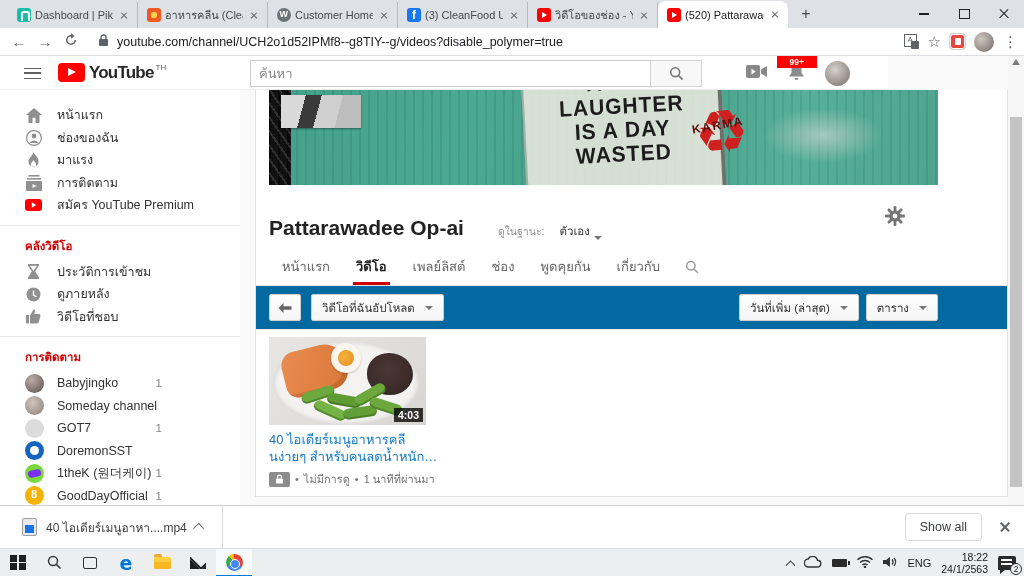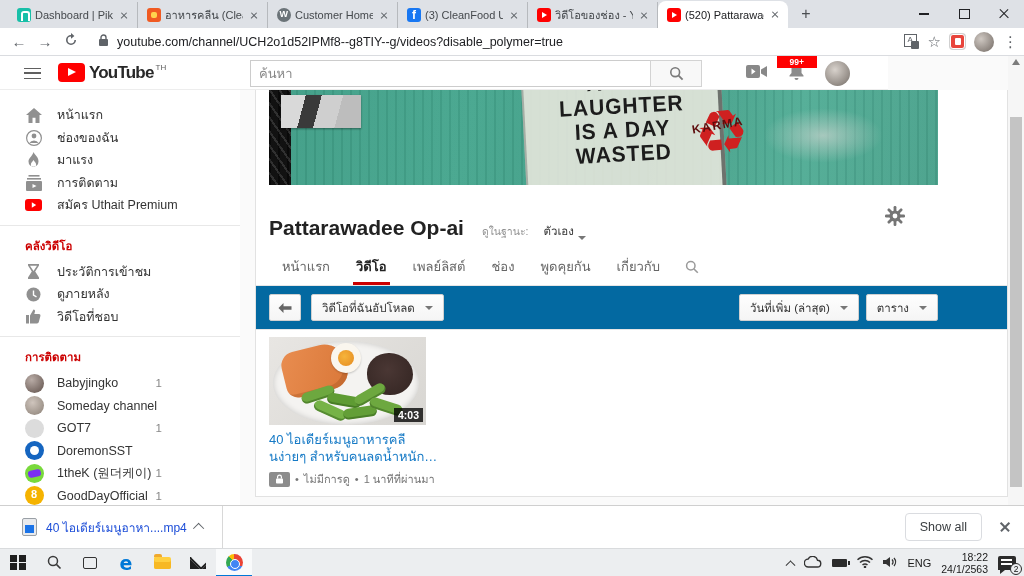--- a/index.html
+++ b/index.html
@@ -101,21 +101,21 @@
   .b-sign { position:absolute; left:255px; top:-14px; width:200px; height:125px; background:rgba(233,232,222,.88);
     transform:rotate(-3deg); border-right:4px solid rgba(25,25,25,.55); border-left:2px solid rgba(25,25,25,.25);
     display:flex; flex-direction:column; align-items:center; justify-content:flex-start; padding-top:6px; }
   .b-sign span { font-family:"Liberation Sans","DejaVu Sans",sans-serif; font-weight:bold; font-size:21px; letter-spacing:1px; color:#1c1c1c; line-height:24px; transform:scaleY(1.05); }
   .b-karma { position:absolute; left:408px; top:2px; width:90px; height:90px; transform:rotate(-6deg); }
   .recycle-ic { font-size:60px; color:#cf2020; line-height:80px; display:block; text-align:center; font-family:"DejaVu Sans",sans-serif;}
   .karma-text { position:absolute; left:16px; top:26px; font-size:12px; font-weight:bold; color:#5e0d0d; letter-spacing:1.5px; transform:rotate(-4deg); }
 
   .ch-head { position:absolute; left:13px; top:104px; width:726px; height:46px; display:flex; align-items:flex-end; }
   .ch-name { font-size:21px; font-weight:bold; color:#222; }
-  .view-as { margin-left:18px; font-size:10.5px; color:#909090; }
+  .view-as { margin-left:34px; font-size:10.5px; color:#909090; }
   .view-as-val { margin-left:15px; font-size:11.5px; color:#333; }
   .caret { display:inline-block; width:0; height:0; border-left:4px solid transparent; border-right:4px solid transparent; border-top:4px solid #777; margin-left:4px; vertical-align:middle; }
   .gear { position:absolute; right:90px; top:12px; }
 
   .ch-tabs { position:absolute; left:13px; top:158px; height:37px; display:flex; align-items:stretch; }
   .ch-tab { padding:0 13px; display:flex; align-items:center; font-size:13px; color:#666; position:relative; }
   .ch-tab.active { color:#222; font-weight:bold; }
   .ch-tab.active::after { content:""; position:absolute; left:10px; right:10px; bottom:0; height:3px; background:#c00; }
   .ch-tab-search { display:flex; align-items:center; padding:0 12px; }
 
@@ -142,21 +142,21 @@
   
   .vscroll { position:absolute; right:0; top:0; width:16px; height:449px; background:#f6f6f6; z-index:6;}
   .vs-up { position:absolute; top:3px; left:4px; width:0; height:0; border-left:4px solid transparent; border-right:4px solid transparent; border-bottom:6px solid #7b7b7b; }
   .vs-thumb { position:absolute; top:61px; left:2px; width:12px; height:370px; background:#c4c4c4; }
 
   
   .dlbar { position:absolute; left:0; top:505px; width:1024px; height:43px; background:#fff; border-top:1px solid #cfcfcf; display:flex; align-items:center; }
   .dl-chip { display:flex; align-items:center; margin-left:22px; gap:9px; }
   .file-ic { width:15px; height:18px; background:#e8eaed; border:1px solid #9aa0a6; border-radius:2px; position:relative; }
   .file-ic::after{ content:""; position:absolute; left:2px; top:6px; width:9px; height:8px; background:#1a73e8; }
-  .dl-name { font-size:12px; color:#1d4ed8; }
+  .dl-name { font-size:12px; color:#404040; }
   .chev-up { width:8px; height:8px; border-left:1.6px solid #5f6368; border-top:1.6px solid #5f6368; transform:rotate(45deg) translateY(2px); }
   .dl-divider { width:1px; height:43px; background:#d8d8d8; margin-left:18px; }
   .dl-right { margin-left:auto; display:flex; align-items:center; gap:16px; margin-right:12px; }
   .showall-btn { height:28px; padding:0 14px; border:1px solid #dadce0; border-radius:4px; background:#fff; font-size:12.5px; color:#3c4043; display:flex; align-items:center; }
   .dl-close { position:relative; width:14px; height:14px; }
   .dl-close::before,.dl-close::after{ content:""; position:absolute; left:1px; top:6px; width:12px; height:1.5px; background:#5f6368;}
   .dl-close::before{transform:rotate(45deg);} .dl-close::after{transform:rotate(-45deg);}
 
   
   .taskbar { position:absolute; left:0; top:548px; width:1024px; height:28px; background:#eceef0; border-top:1px solid #d9dbdd; display:flex; align-items:center; }
@@ -329,21 +329,21 @@
           </span>
         <span>การติดตาม</span>
       </div>
       <div class="sb-item">
         <span class="sb-ic">
             <svg width="17" height="12" viewBox="0 0 17 12">
               <rect x="0" y="0" width="17" height="12" rx="3" fill="#f00"></rect>
               <polygon points="6.8,3.2 11.2,6 6.8,8.8" fill="#fff"></polygon>
             </svg>
           </span>
-        <span>สมัคร Uthait Premium</span>
+        <span>สมัคร YouTube Premium</span>
       </div>
 
       <div class="sb-sec">
         <div class="sb-head">คลังวิดีโอ</div>
         <div class="sb-item">
           <span class="sb-ic">
               <svg width="13" height="15" viewBox="0 0 13 15">
                 <path d="M1 0 H12 V1.5 L8.2 7.5 L12 13.5 V15 H1 V13.5 L4.8 7.5 L1 1.5 Z M3 1.8 L6.5 7 L10 1.8 Z" fill="#909090" fill-rule="evenodd"></path>
               </svg>
             </span>

